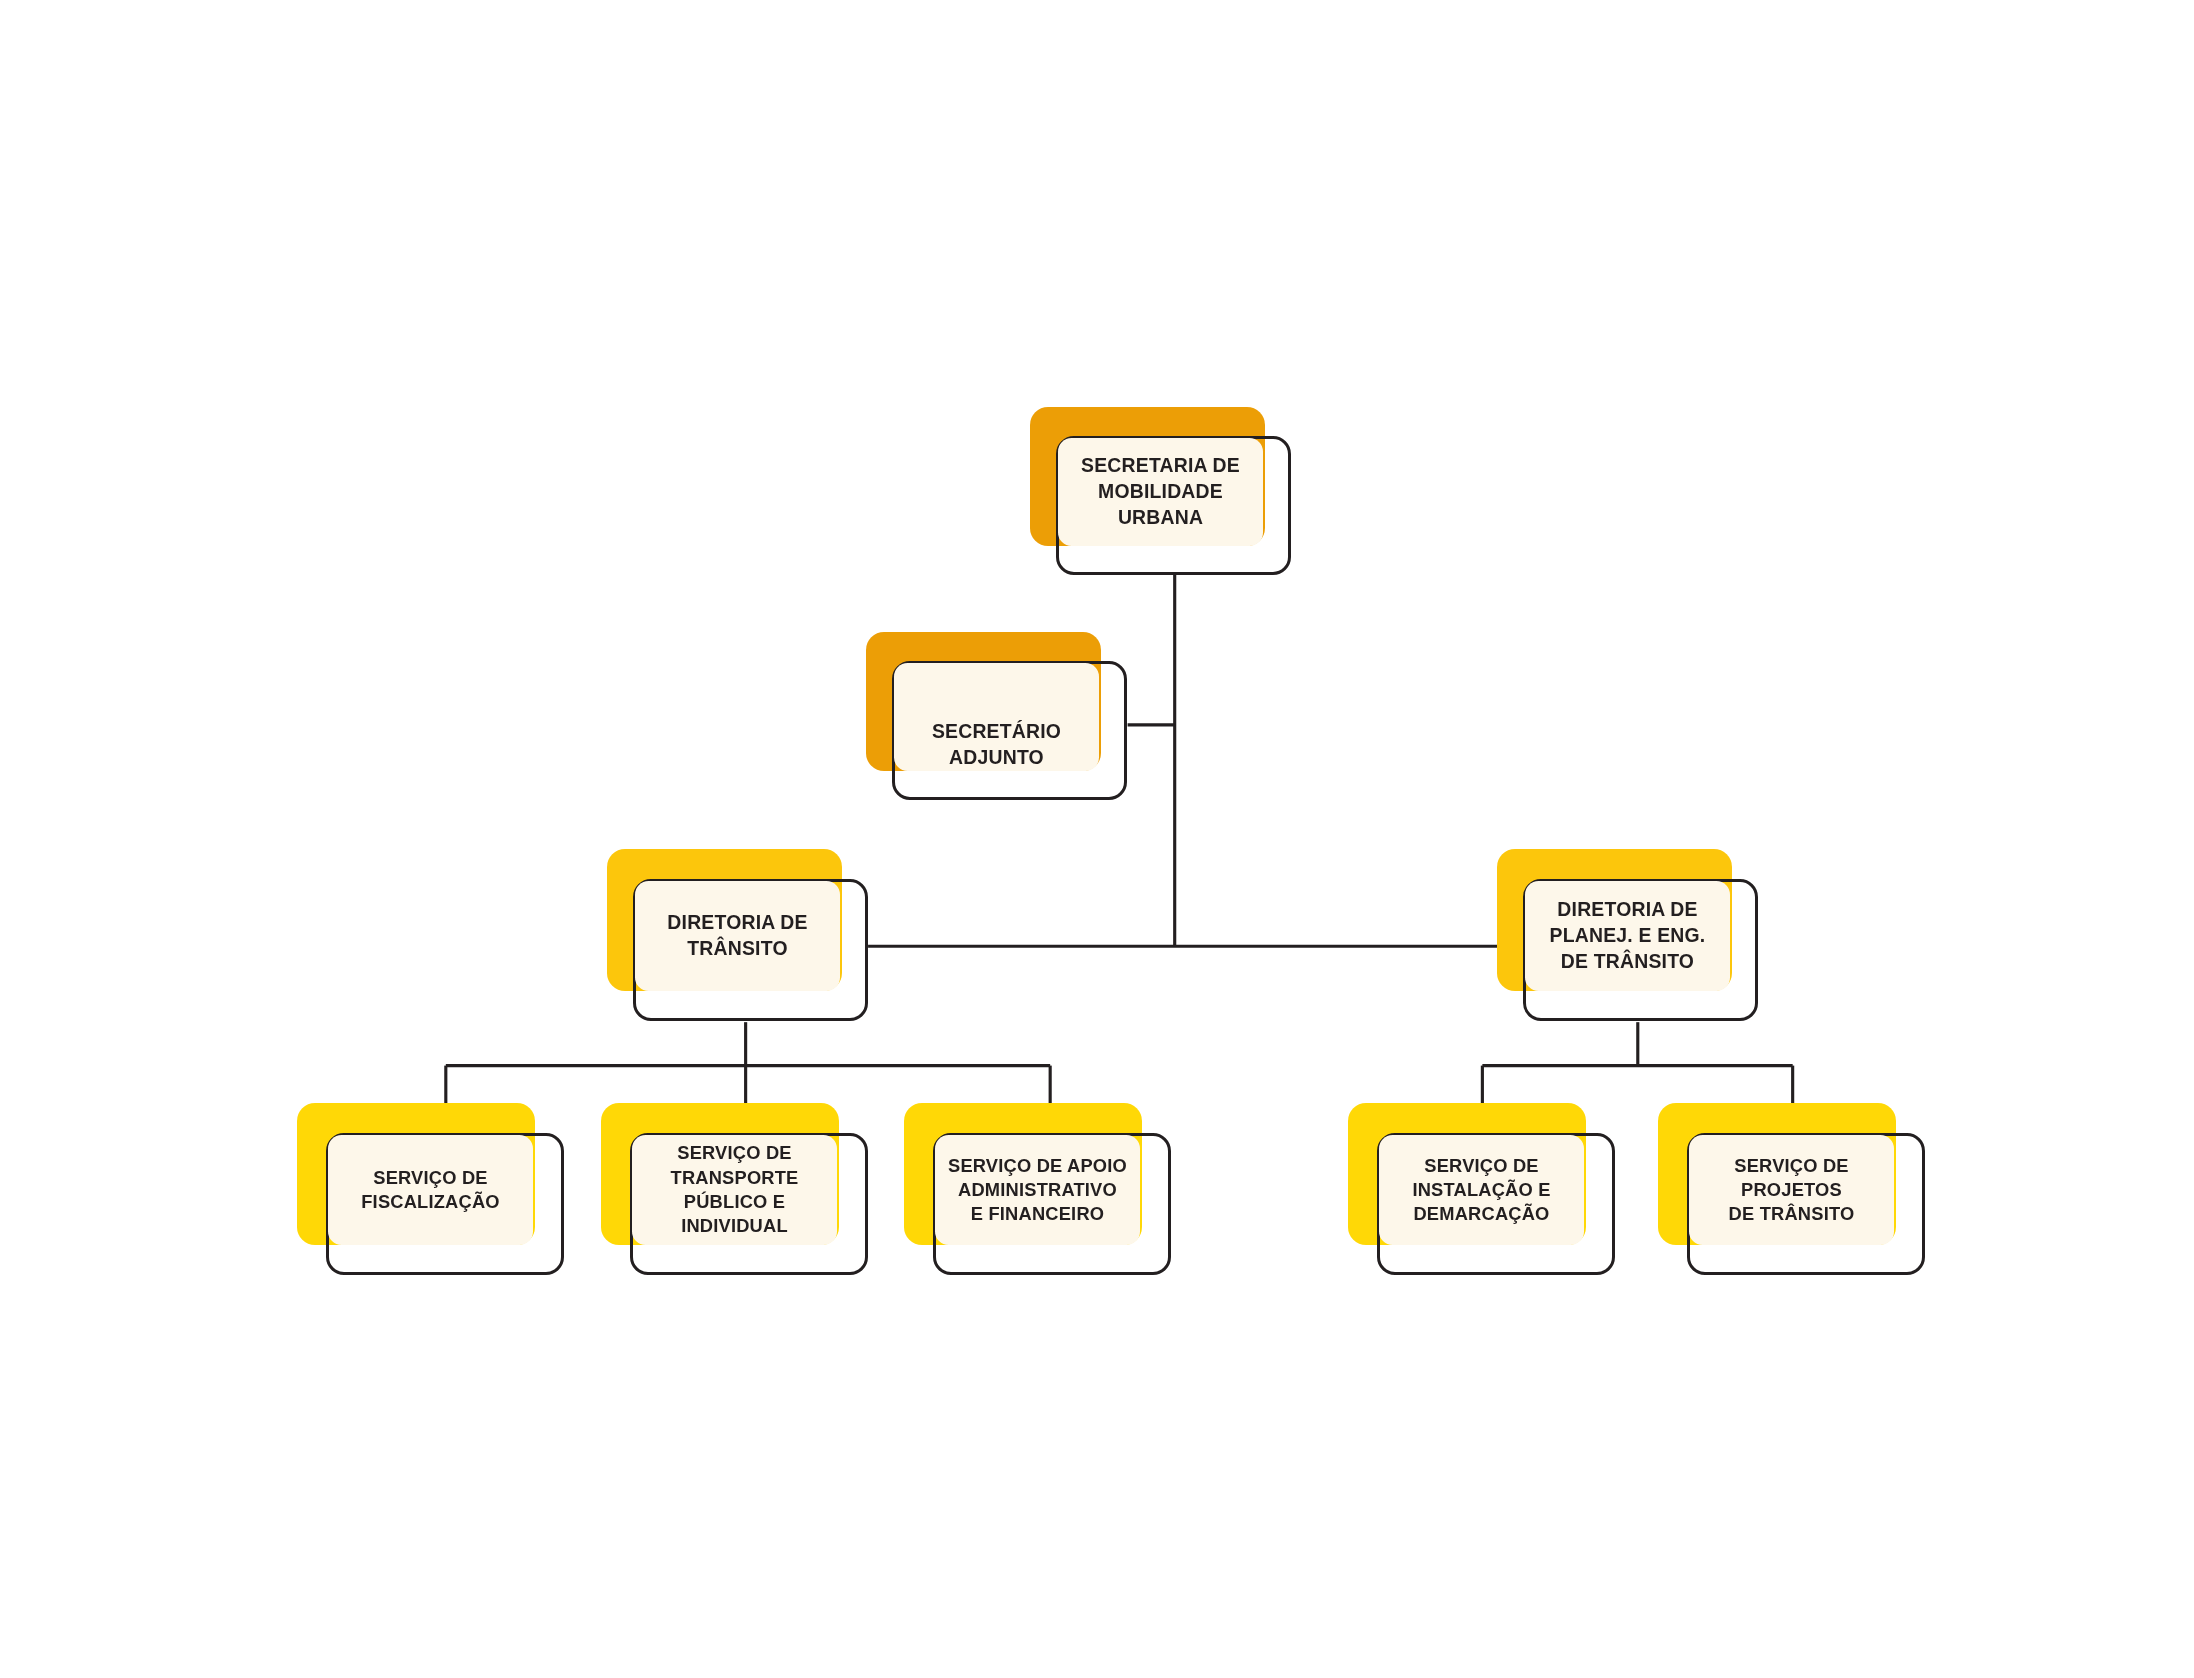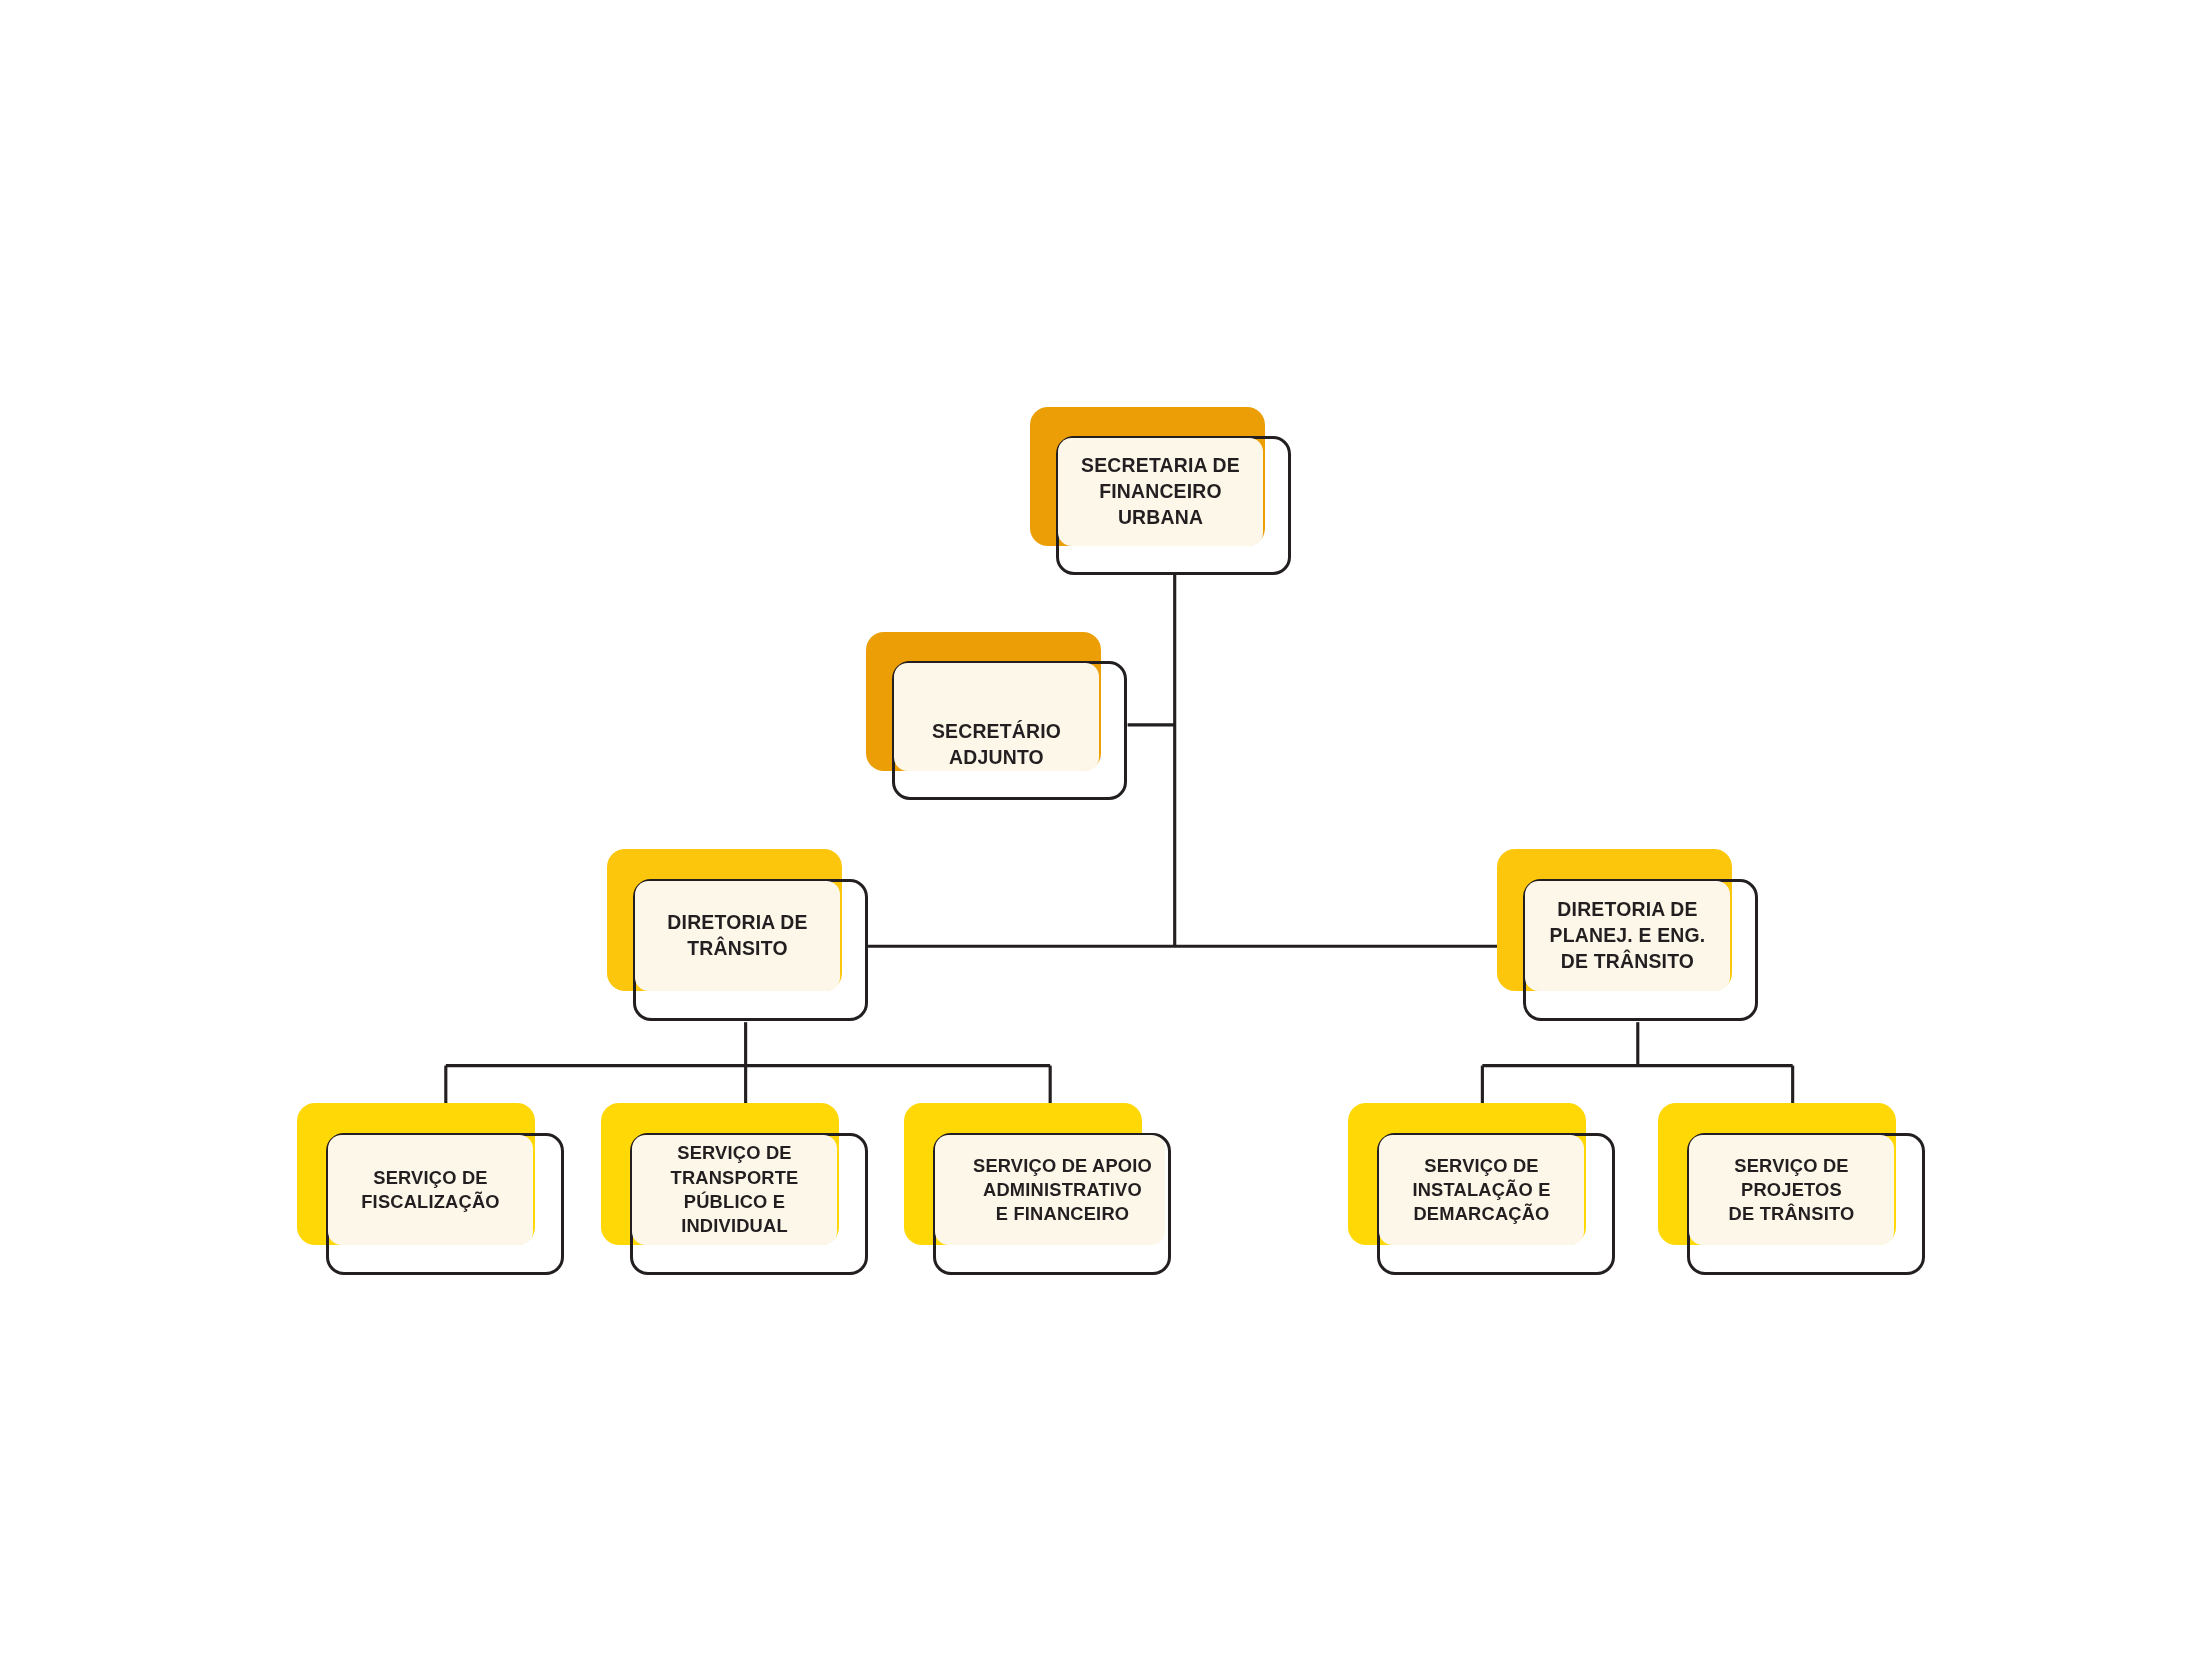--- a/index.html
+++ b/index.html
@@ -88,21 +88,21 @@
       <line x1="2833" y1="2036" x2="2833" y2="2115"></line>
       <line x1="3426" y1="2036" x2="3426" y2="2115"></line>
     </g>
   </svg>
 
   <div class="node" style="left:1030px; top:407px; width:262px; height:167px;">
     <div class="shadow-block" style="width:235px; height:139px; background:#ec9e06;"></div>
     <div class="card" style="left:26px; top:29px; width:235px; height:139px;"></div>
     <div class="overlay" style="left:28px; top:31px; width:205px; height:108px;">
       <div class="label" style="font-size:19.4px;">SECRETARIA DE
-FINANCEIRO
+MOBILIDADE
 URBANA</div>
     </div>
   </div>
 
   <div class="node" style="left:866px; top:632px; width:262px; height:167px;">
     <div class="shadow-block" style="width:235px; height:139px; background:#ec9e06;"></div>
     <div class="card" style="left:26px; top:29px; width:235px; height:139px;"></div>
     <div class="overlay" style="left:28px; top:31px; width:205px; height:108px;align-items:flex-end;">
       <div class="label" style="font-size:19.4px;">SECRETÁRIO
 ADJUNTO</div>
@@ -144,21 +144,21 @@
       <div class="label" style="font-size:18.3px;">SERVIÇO DE
 TRANSPORTE
 PÚBLICO E
 INDIVIDUAL</div>
     </div>
   </div>
 
   <div class="node" style="left:904px; top:1103px; width:267px; height:173px;">
     <div class="shadow-block" style="width:238px; height:142px; background:#ffd806;"></div>
     <div class="card" style="left:29px; top:30px; width:238px; height:142px;"></div>
-    <div class="overlay" style="left:31px; top:32px; width:205px; height:110px;padding-left:25px;">
+    <div class="overlay" style="left:31px; top:32px; width:205px; height:110px;">
       <div class="label" style="font-size:18.3px;">SERVIÇO DE APOIO
 ADMINISTRATIVO
 E FINANCEIRO</div>
     </div>
   </div>
 
   <div class="node" style="left:1348px; top:1103px; width:267px; height:173px;">
     <div class="shadow-block" style="width:238px; height:142px; background:#ffd806;"></div>
     <div class="card" style="left:29px; top:30px; width:238px; height:142px;"></div>
     <div class="overlay" style="left:31px; top:32px; width:205px; height:110px;">

